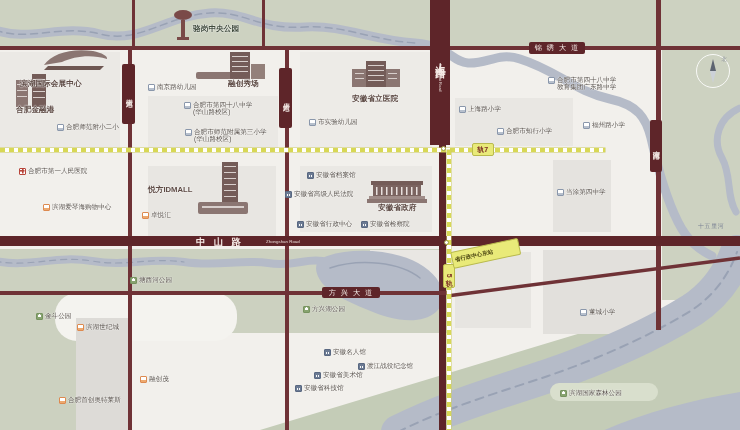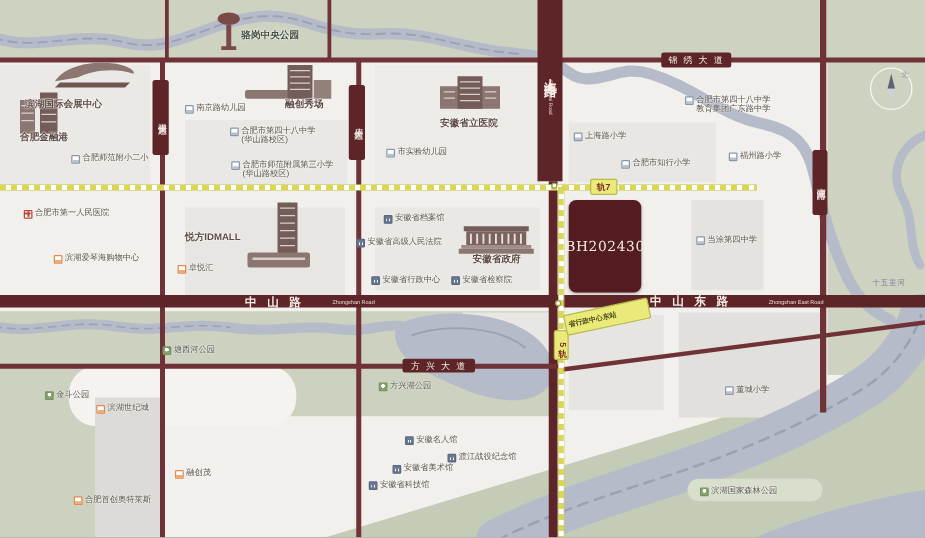--- a/index.html
+++ b/index.html
@@ -136,24 +136,20 @@
     <span class="s">省行政中心东站</span>
   </div>
 
   <div class="badge" style="left:529px;top:42px;width:56px;height:12px;">
     <span class="s">锦 绣 大 道</span>
   </div>
   <div class="onroad" style="left:196px;top:236px;height:11px;text-align:center;">
     <span class="zh">中 山 路</span>
     <span class="en">Zhongshan Road</span>
   </div>
-  <div class="onroad" style="left:520px;top:235px;height:12px;">
-    <span class="zh">中 山 东 路</span>
-    <span class="en">Zhongshan East Road</span>
-  </div>
   <div class="badge" style="left:322px;top:287px;width:58px;height:11px;">
     <span class="s">方 兴 大 道</span>
   </div>
   <div class="badge v" style="left:122px;top:64px;width:13px;height:60px;">
     <span class="s">徽州大道</span>
   </div>
   <div class="badge v" style="left:279px;top:68px;width:13px;height:60px;">
     <span class="s">庐州大道</span>
   </div>
   <div class="badge v" style="left:650px;top:120px;width:12px;height:52px;">
@@ -249,23 +245,20 @@
     </svg>
   </div>
   <div class="illus" style="left:172px;top:8px;">
     <svg width="22" height="34" viewBox="0 0 22 34">
       <rect x="9" y="12" width="4" height="18" fill="#7a4a48"></rect>
       <ellipse cx="11" cy="7" rx="9" ry="5" fill="#7a4a48"></ellipse>
       <rect x="5" y="29" width="12" height="3" fill="#7a4a48"></rect>
     </svg>
   </div>
 
-  <div class="parcel">
-    <span class="s">BH202430</span>
-  </div>
 
   <div class="river-label" style="left:698px;top:222px;">十五里河</div>
 
   <div class="compass">
     <span class="needle-n"></span>
     <span class="needle-s"></span>
     <span class="n-label">北</span>
   </div>
 
   <div class="layer" id="poi-layer" style="width:740px;height:430px;">

